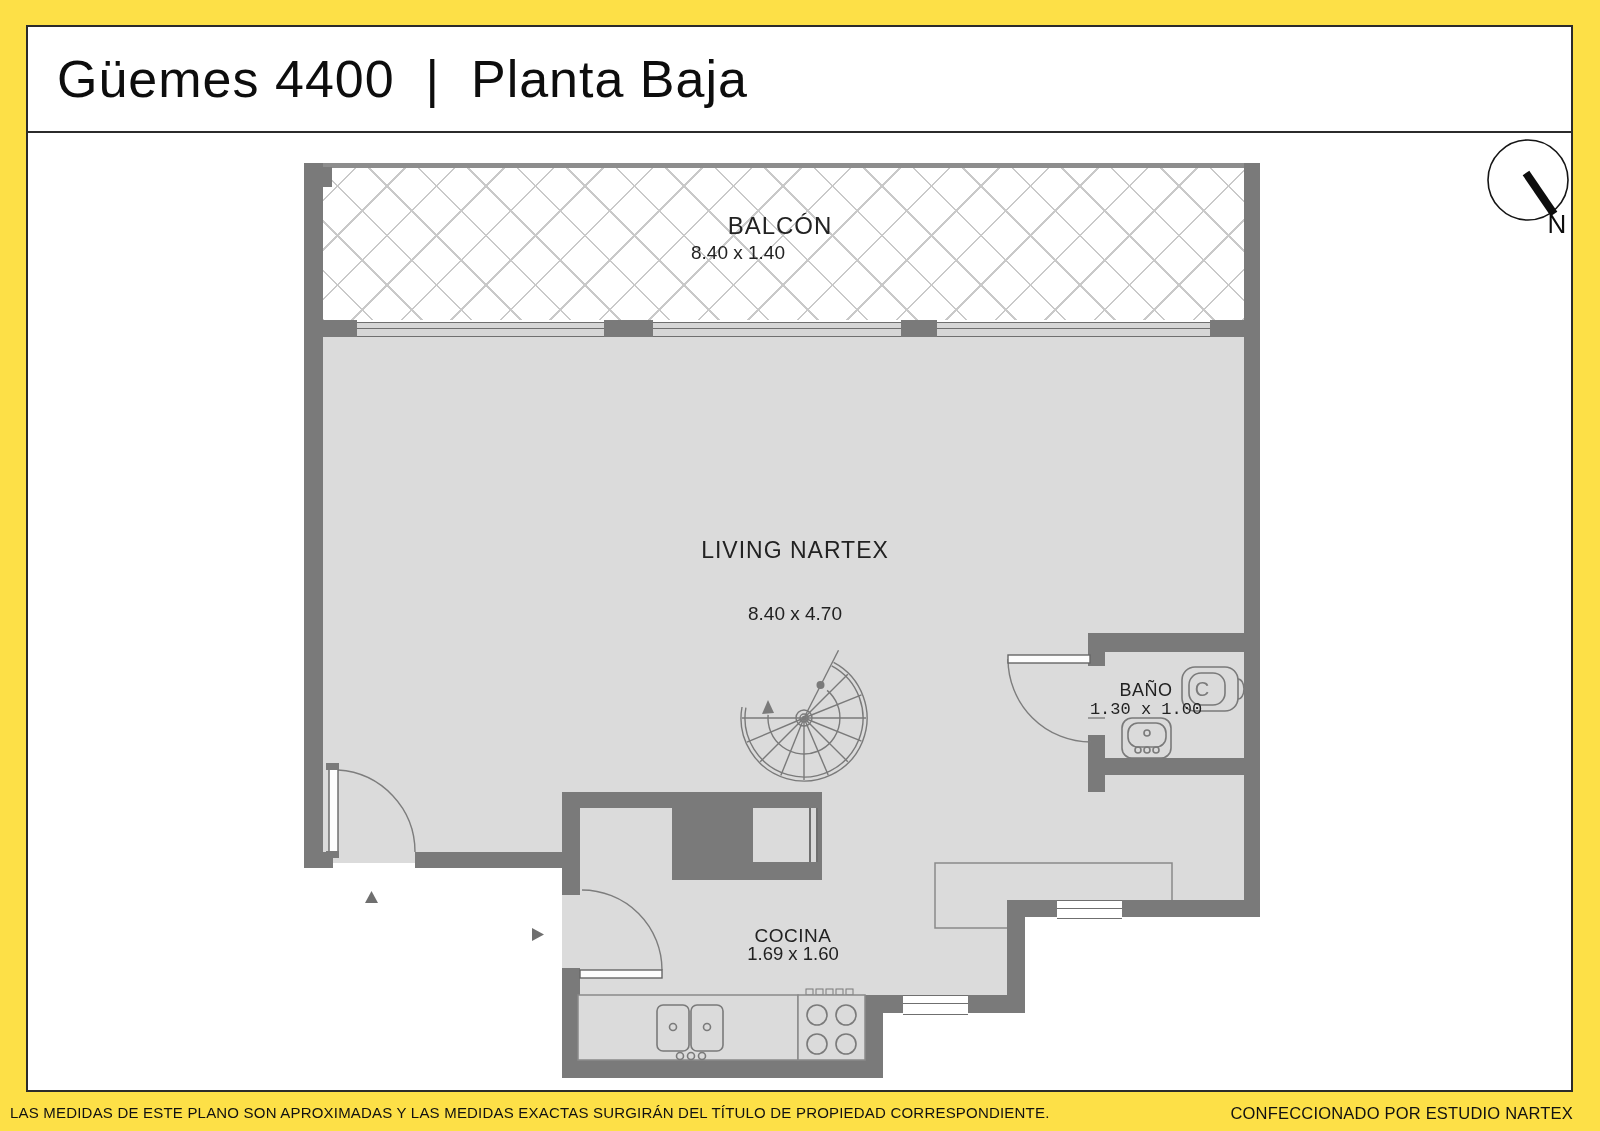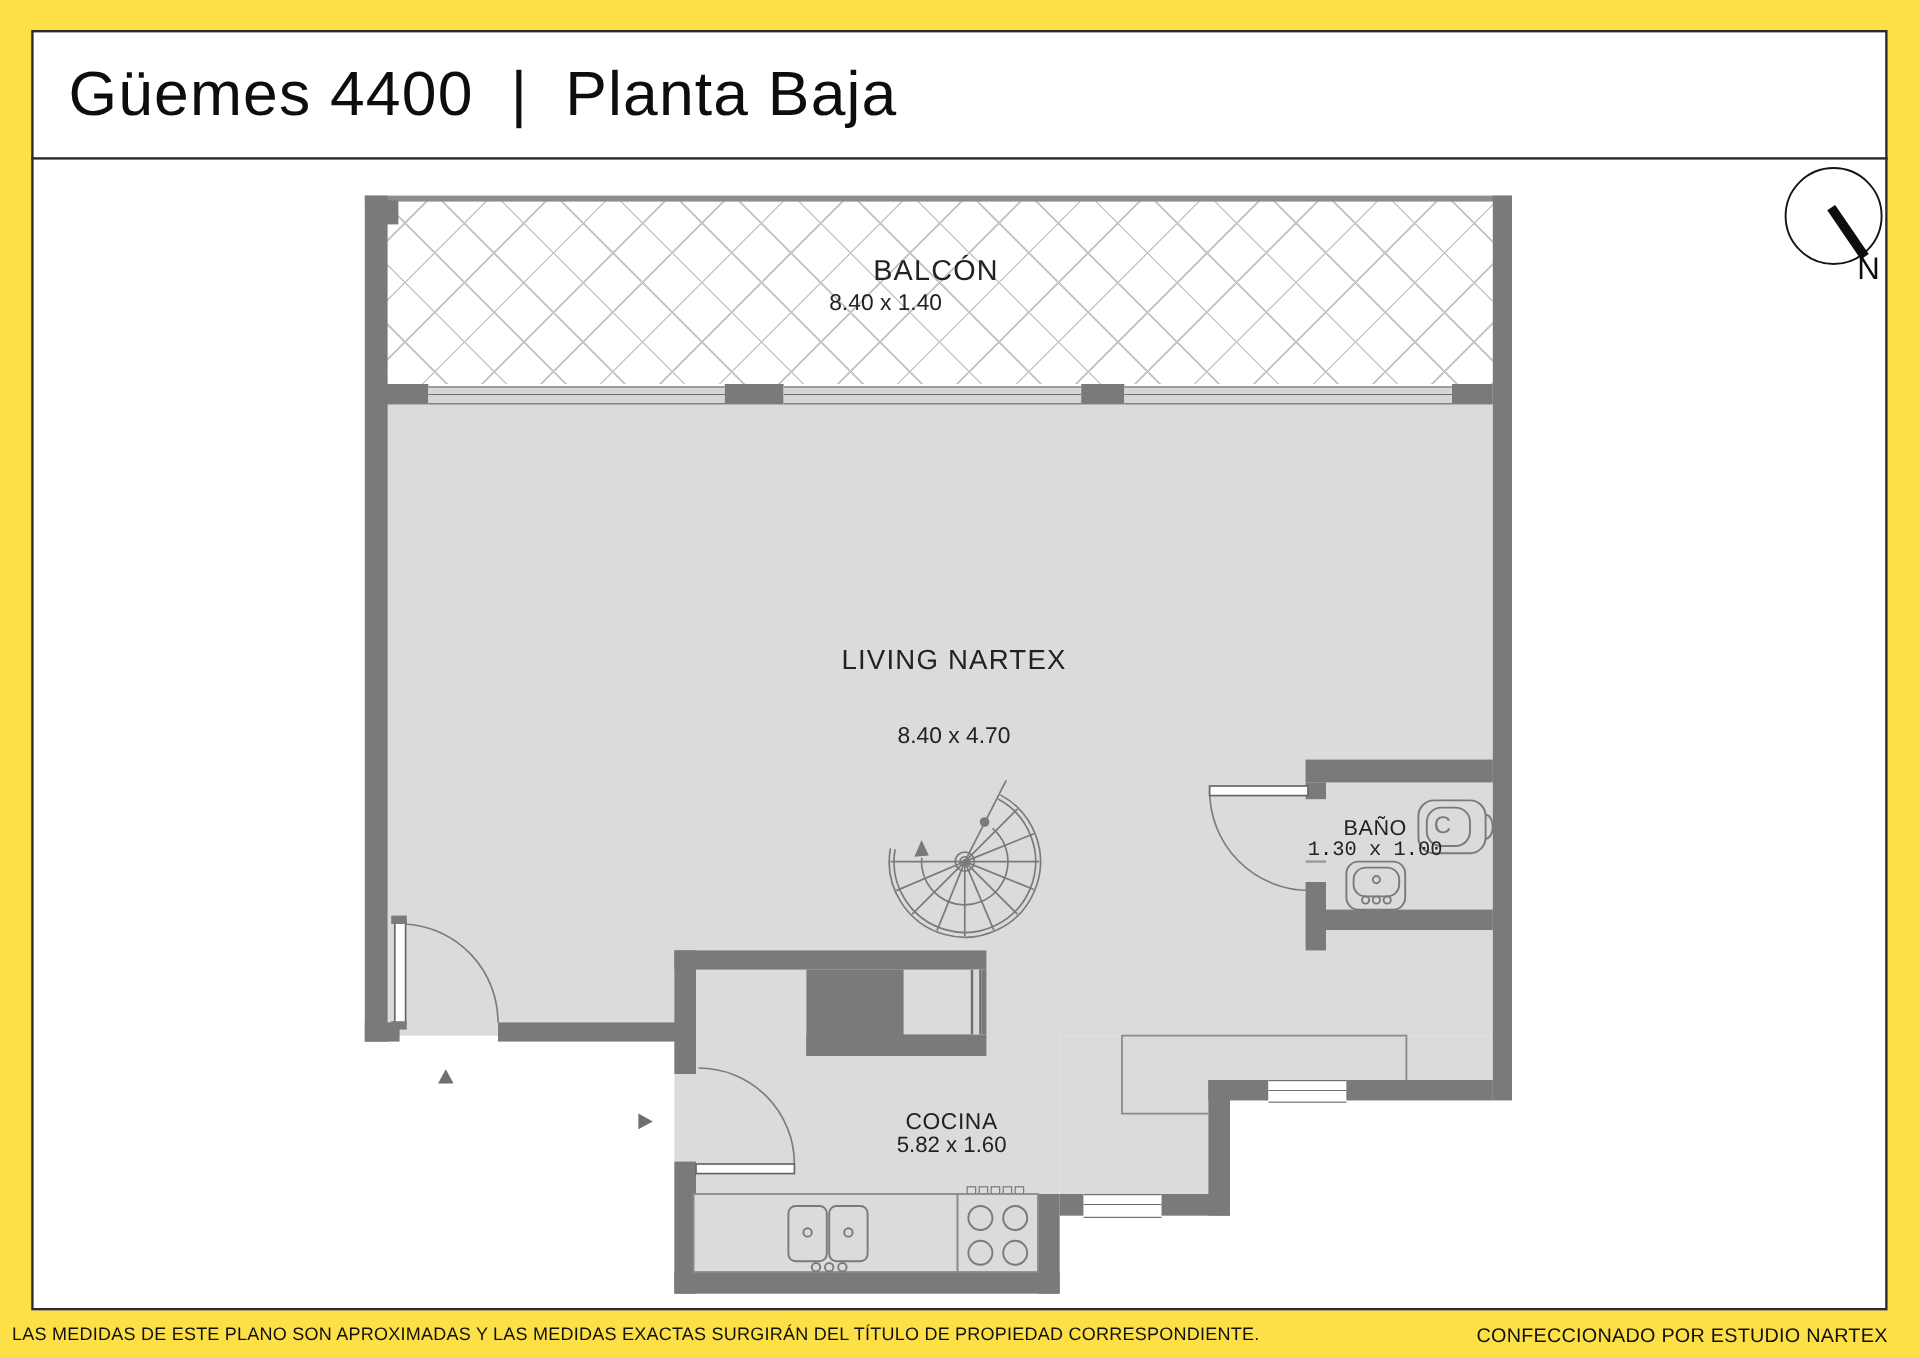--- a/index.html
+++ b/index.html
@@ -180,21 +180,21 @@
       <circle cx="1528" cy="180" r="40" fill="#ffffff" stroke="#151515" stroke-width="1.6"></circle>
       <line x1="1526" y1="173" x2="1554" y2="214" stroke="#0d0d0d" stroke-width="8"></line>
     </g>
   </svg>
 
   <div class="abs lbl" style="left:780px;top:226px;font-size:24px;letter-spacing:1px;">BALCÓN</div>
   <div class="abs lbl" style="left:738px;top:253px;font-size:19px;">8.40 x 1.40</div>
   <div class="abs lbl" style="left:795px;top:550px;font-size:23px;letter-spacing:1px;">LIVING NARTEX</div>
   <div class="abs lbl" style="left:795px;top:576px;font-size:19px;margin-top:38px;">8.40 x 4.70</div>
   <div class="abs lbl" style="left:793px;top:936px;font-size:19px;letter-spacing:0.5px;text-align:center;">COCINA</div>
-  <div class="abs lbl" style="left:793px;top:954px;font-size:18.5px;">5.82 x 1.60</div>
+  <div class="abs lbl" style="left:793px;top:954px;font-size:18.5px;">1.69 x 1.60</div>
   <div class="abs lbl" style="left:1146px;top:690px;font-size:18px;letter-spacing:0.5px;">BAÑO</div>
   <div class="abs lbl" style="left:1146px;top:709px;font-size:17px;font-family:Liberation Mono, monospace;">1.30 x 1.00</div>
   <div class="abs lbl" style="left:1202px;top:689px;font-size:20px;color:#7a7a7a;">C</div>
   <div class="abs lbl" style="left:1557px;top:224px;font-size:26px;color:#0d0d0d;">N</div>
 
   <div id="footer-left" class="abs">LAS MEDIDAS  DE ESTE PLANO SON APROXIMADAS Y LAS MEDIDAS EXACTAS SURGIRÁN DEL TÍTULO DE PROPIEDAD CORRESPONDIENTE.</div>
   <div id="footer-right" class="abs">CONFECCIONADO POR ESTUDIO NARTEX</div>
 
 </div>
 

